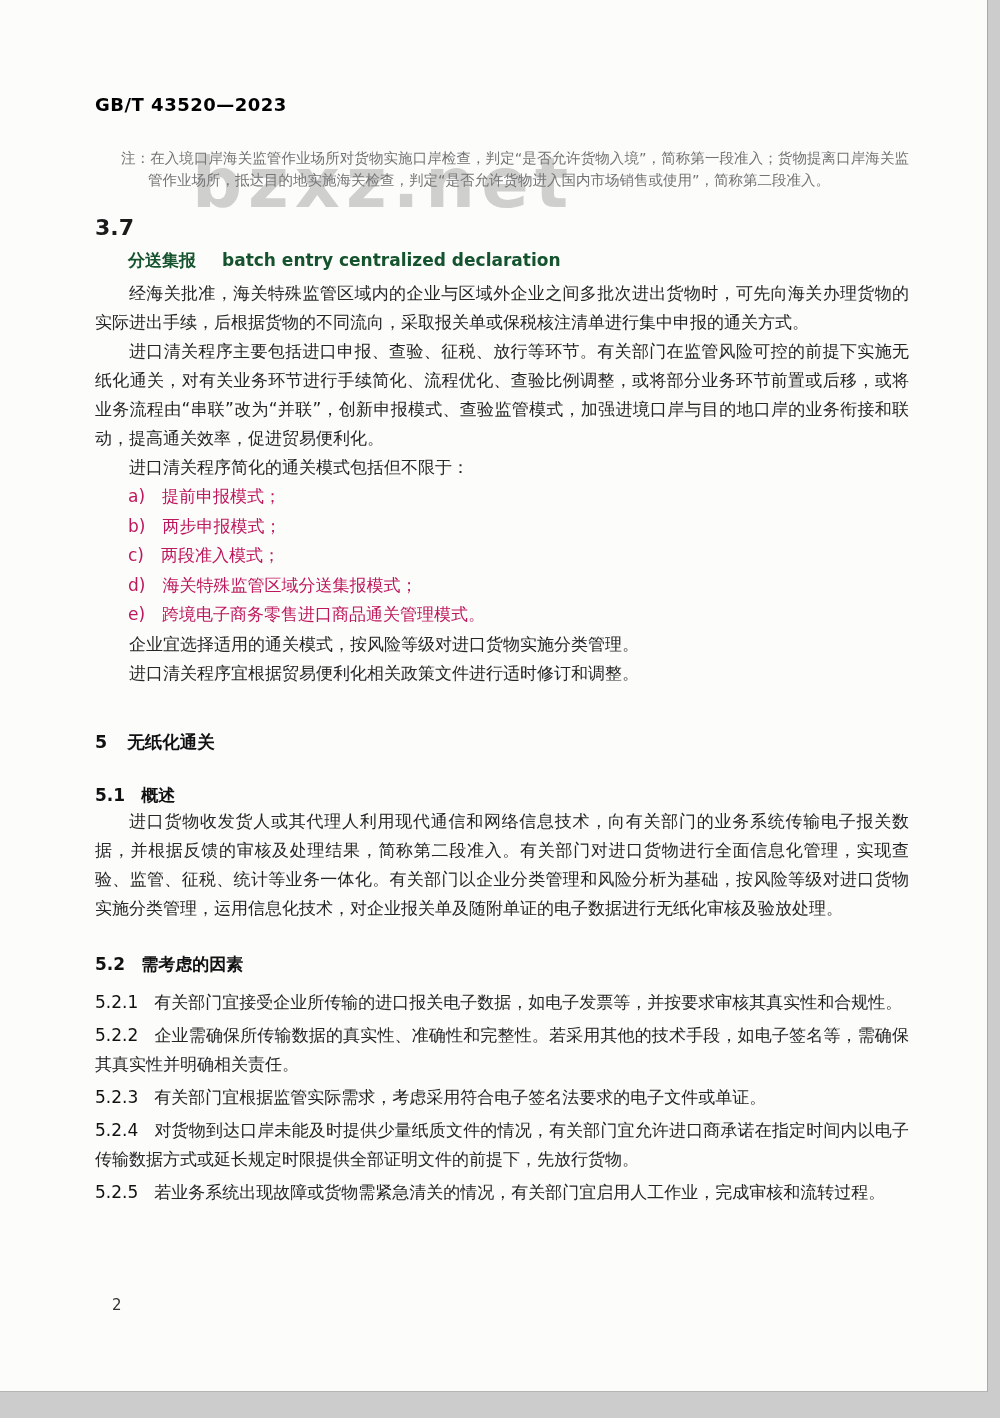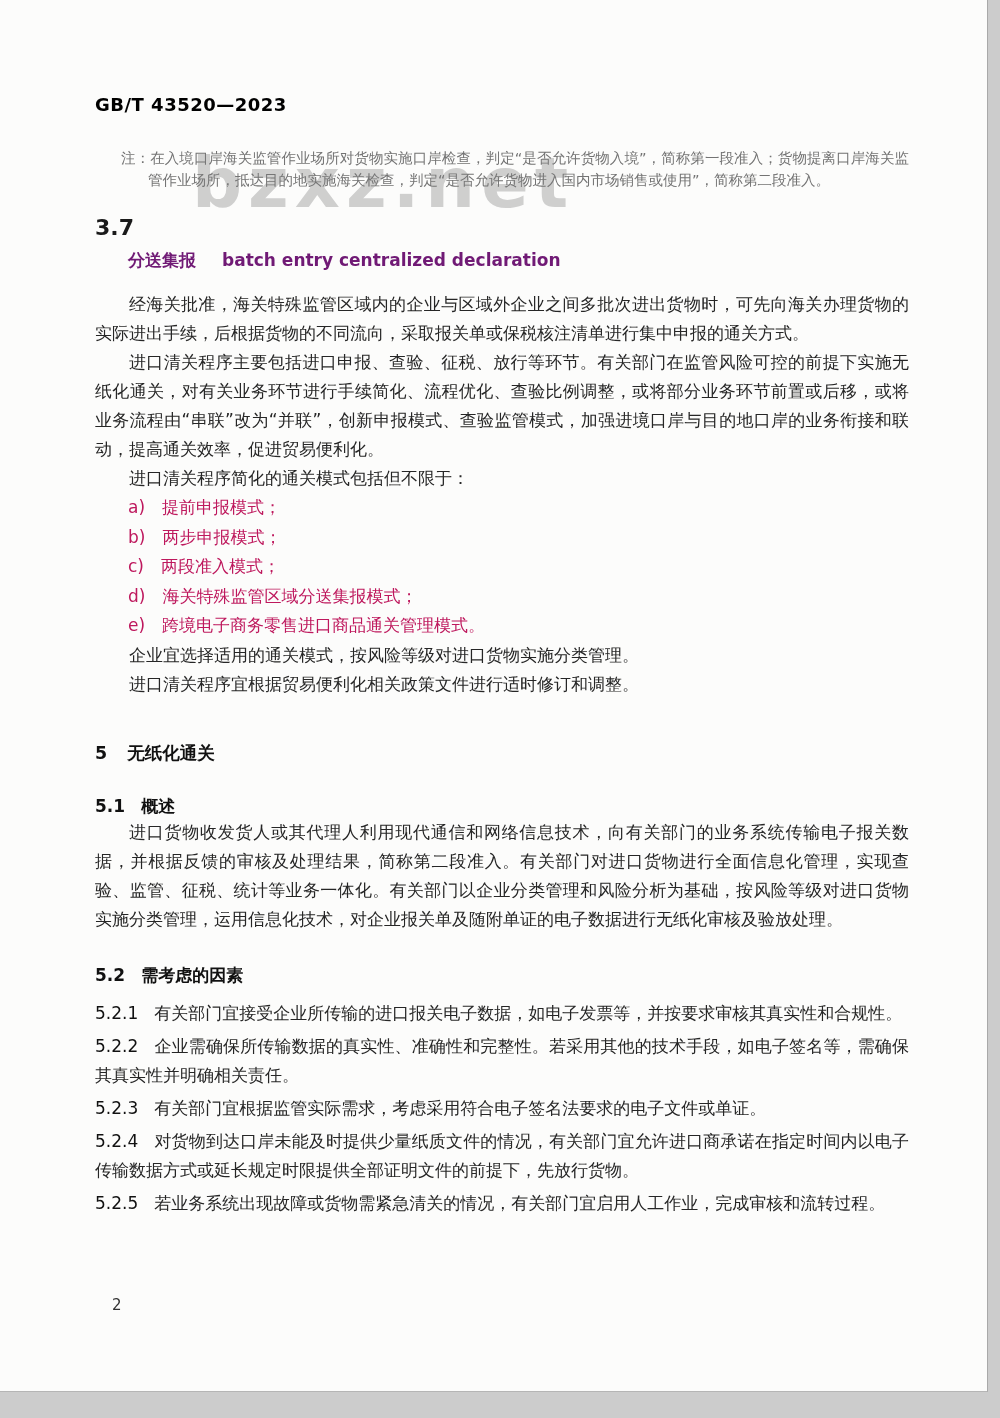--- a/index.html
+++ b/index.html
@@ -32,28 +32,28 @@
     margin:32px 0 0 0;
     font-size:14.5px; line-height:22px;
     padding-left:53px; text-indent:-27px;
     text-align:justify; color:#737373;
   }
   .term-number {
     margin:24px 0 0 0; font-size:22px; font-weight:bold; color:#1a1a1a;
   }
   .term-title {
     margin:9px 0 0 0; padding-left:33px;
-    font-size:17px; font-weight:bold; color:#701a75;
+    font-size:17px; font-weight:bold; color:#14532d;
   }
   .term-title .term-en { margin-left:26px; }
   p.body-para {
     margin:0; font-size:17px; line-height:29px;
     text-align:justify; text-indent:2em; color:#262626;
   }
-  p.first-after-title { margin-top:18px; }
+  p.first-after-title { margin-top:7px; }
   .section-heading {
     margin:42px 0 0 0; font-size:17.5px; font-weight:bold; color:#111;
   }
   .section-heading .h-num { margin-right:20px; }
   .sub-heading {
     margin:30px 0 0 0; font-size:17px; font-weight:bold; color:#111;
   }
   .sub-heading .h-num { margin-right:16px; }
   .after-heading { margin-top:26px; }
   .list-item {

